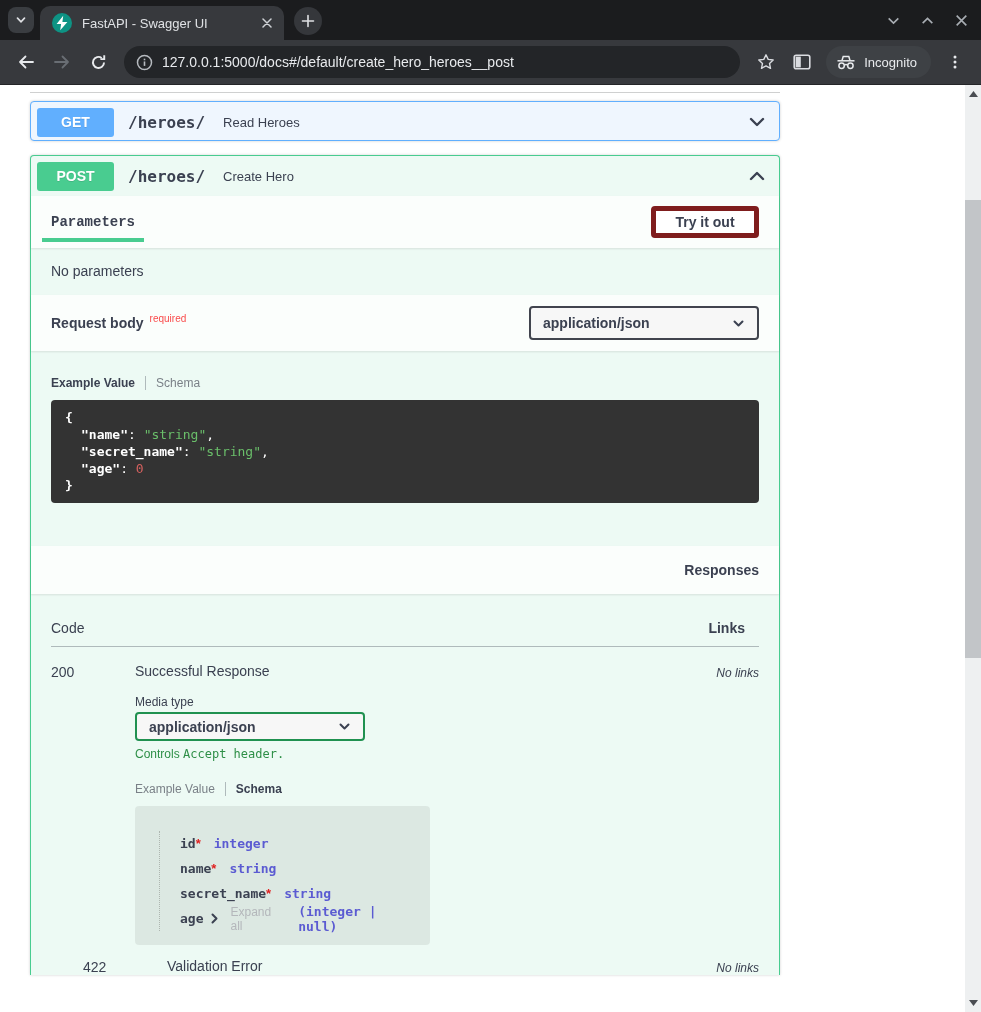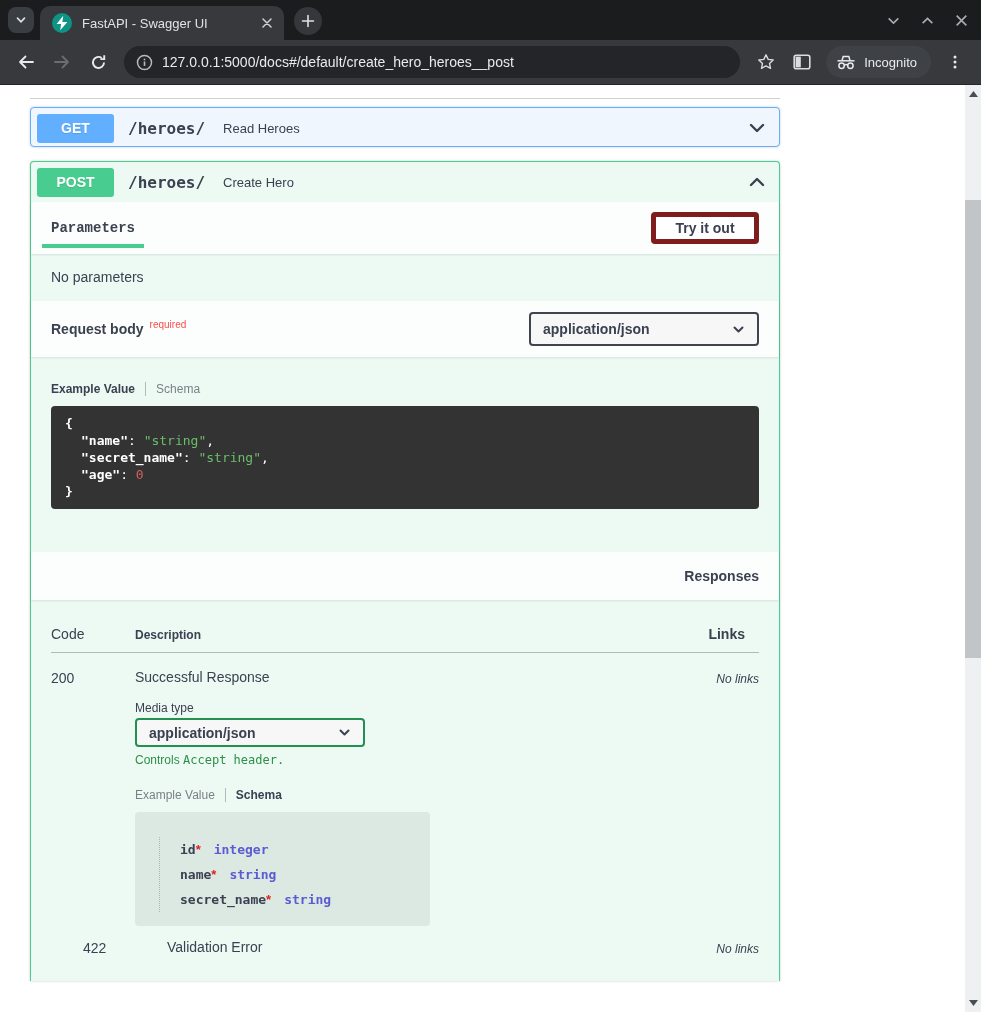--- a/index.html
+++ b/index.html
@@ -32,21 +32,21 @@
     display:flex;align-items:center;justify-content:center;margin:0 2px;cursor:pointer;}
   .omnibox{flex:1;height:32px;background:#232528;border-radius:16px;margin:0 8px;
     display:flex;align-items:center;padding:0 12px;cursor:text;min-width:0;}
   .url{color:#e8eaed;font-size:14px;margin-left:9px;white-space:nowrap;overflow:hidden;}
   .incognito-badge{height:32px;background:#3e4145;border-radius:16px;display:flex;align-items:center;
     padding:0 14px 0 10px;margin:0 6px;}
   .incognito-badge span{color:#e8eaed;font-size:13px;margin-left:8px;}
 
   
   .page{position:absolute;top:85px;left:0;width:805px;bottom:12px;background:#fff;overflow:hidden;
-    padding:8px 25px 0 30px;color:var(--text-dark);}
+    padding:2px 25px 0 30px;color:var(--text-dark);}
   .top-divider{height:1px;background:#cfd0d0;margin-top:5px;}
 
   .opblock{border-radius:4px;box-shadow:0 0 3px rgba(0,0,0,.19);}
   .opblock-header{height:40px;display:flex;align-items:center;padding:0 12px 0 6px;cursor:pointer;}
   .opblock.get{margin-top:8px;border:1px solid var(--get-blue);background:#eff6fe;height:40px;}
   .opblock.post{margin-top:14px;border:1px solid var(--post-green);border-bottom:none;background:#edfaf4;
     border-radius:4px 4px 0 0;height:820px;}
   .method-badge{width:77px;height:29px;border-radius:3px;color:#fff;font-weight:bold;font-size:14px;
     display:flex;align-items:center;justify-content:center;text-shadow:0 1px 0 rgba(0,0,0,.1);flex:none;}
   .method-badge.get{background:var(--get-blue);}
@@ -327,21 +327,20 @@
       </div>
     </div>
 
     <div class="sec-header resph">
       <span class="sec-title">Responses</span>
     </div>
 
     <div class="resp-table">
       <div class="rt-headrow">
         <span class="rt-code">Code</span>
-        <span class="rt-desc-h">Description</span>
         <span class="rt-links-h">Links</span>
       </div>
 
       <div class="resp-row">
         <span class="rt-code">200</span>
         <div class="rt-desc">
           <div class="rt-desc-title">Successful Response</div>
           <div class="media-label">Media type</div>
           <div class="ui-select green">
             <span>application/json</span>
@@ -369,20 +368,32 @@
               <div class="prop-row">
                 <span class="prop-name">name</span>
                   <span class="prop-star">*</span>
                 <span class="prop-type">string</span>
               </div>
               <div class="prop-row">
                 <span class="prop-name">secret_name</span>
                   <span class="prop-star">*</span>
                 <span class="prop-type">string</span>
               </div>
+              <div class="prop-row">
+                <span class="prop-name">age</span>
+                <button class="prop-toggle">
+                  <span style="display:flex;">
+                    <svg width="11" height="11" viewBox="0 0 11 11">
+                        <path d="M3.5 1.5l4 4-4 4" fill="none" stroke="#3b4151" stroke-width="2" stroke-linecap="round" stroke-linejoin="round"></path>
+                      </svg>
+                  </span>
+                </button>
+                <span class="expand-all">Expand all</span>
+                <span class="prop-type">(integer | null)</span>
+              </div>
             </div>
           </div>
         </div>
         <span class="rt-links">No links</span>
       </div>
 
       <div class="resp-row" style="padding-top:13px;margin-left:32px;">
         <span class="rt-code">422</span>
         <div class="rt-desc">
           <div class="rt-desc-title">Validation Error</div>

